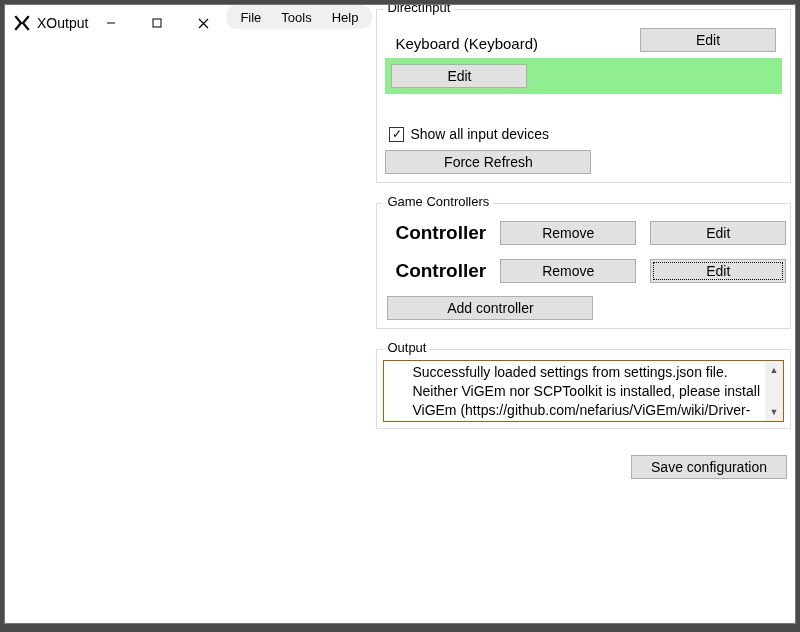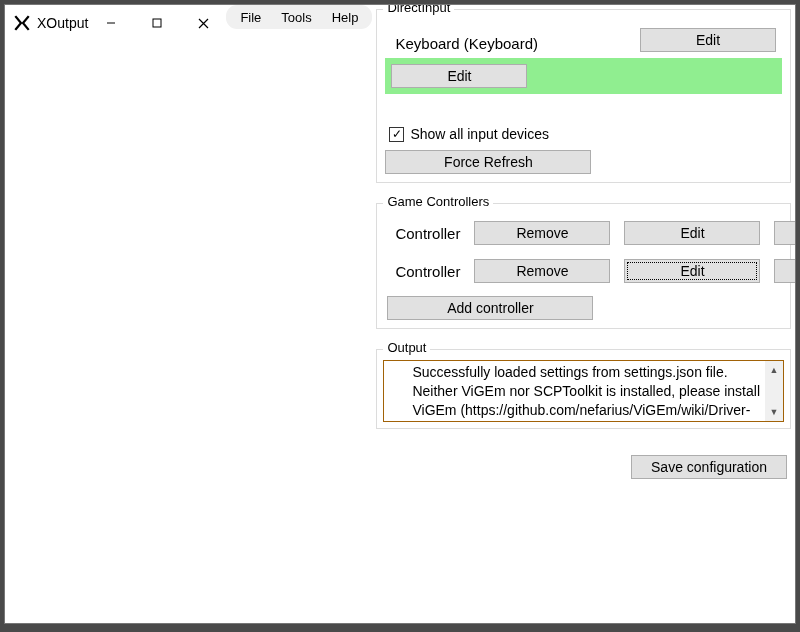--- a/index.html
+++ b/index.html
@@ -92,21 +92,21 @@
   .btn.w160 { width: 206px; }
   .btn.disabled { color:#838383; background:#e1e1e1;}
   .btn.focused { outline:1px dotted #000; outline-offset:-4px;}
   .checkrow { display:flex; align-items:center; gap:6px; padding:6px 4px 8px 4px;}
   .checkbox {
     width:15px;height:15px;border:1px solid #333;display:flex;align-items:center;justify-content:center;font-size:12px;line-height:1;
   }
   .ctrl-row {
     display:flex; align-items:center; padding:4px 6px; gap:14px; min-height:38px;
   }
-  .ctrl-row .label { flex:1; font-size:15px; padding-left:4px;}
+  .ctrl-row .label { flex:1; font-size:19px; padding-left:4px;font-weight:bold;}
   .scroll-stub {
     width:18px; background:#f0f0f0; border-left:1px solid #dcdcdc;
     display:flex;flex-direction:column;justify-content:space-between;align-items:center;
   }
   .scroll-btn { width:100%;height:18px;background:#f0f0f0;display:flex;align-items:center;justify-content:center;font-size:9px;color:#555;}
   .scroll-thumb{ width:14px;height:30px;background:#cdcdcd;margin:1px auto;}
   .game-inner{display:flex;}
   .game-list{flex:1;}
   .output-box {
     border:1px solid #a16207;

